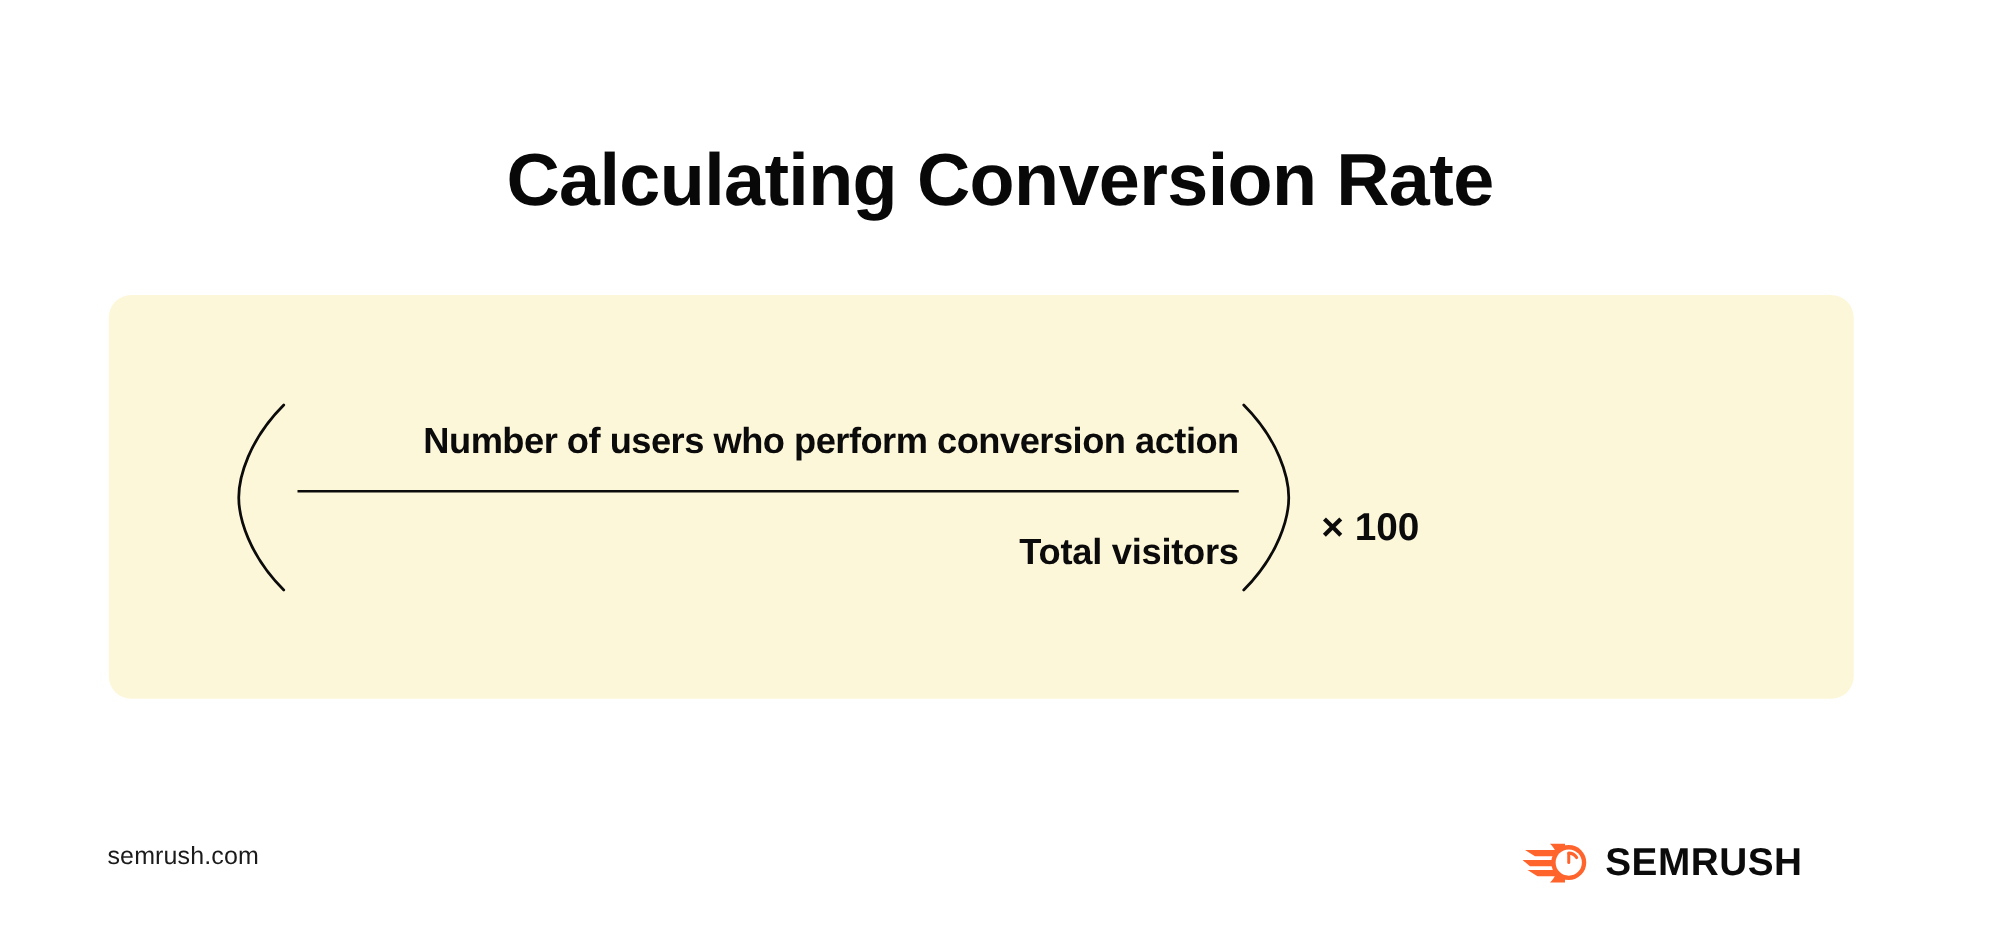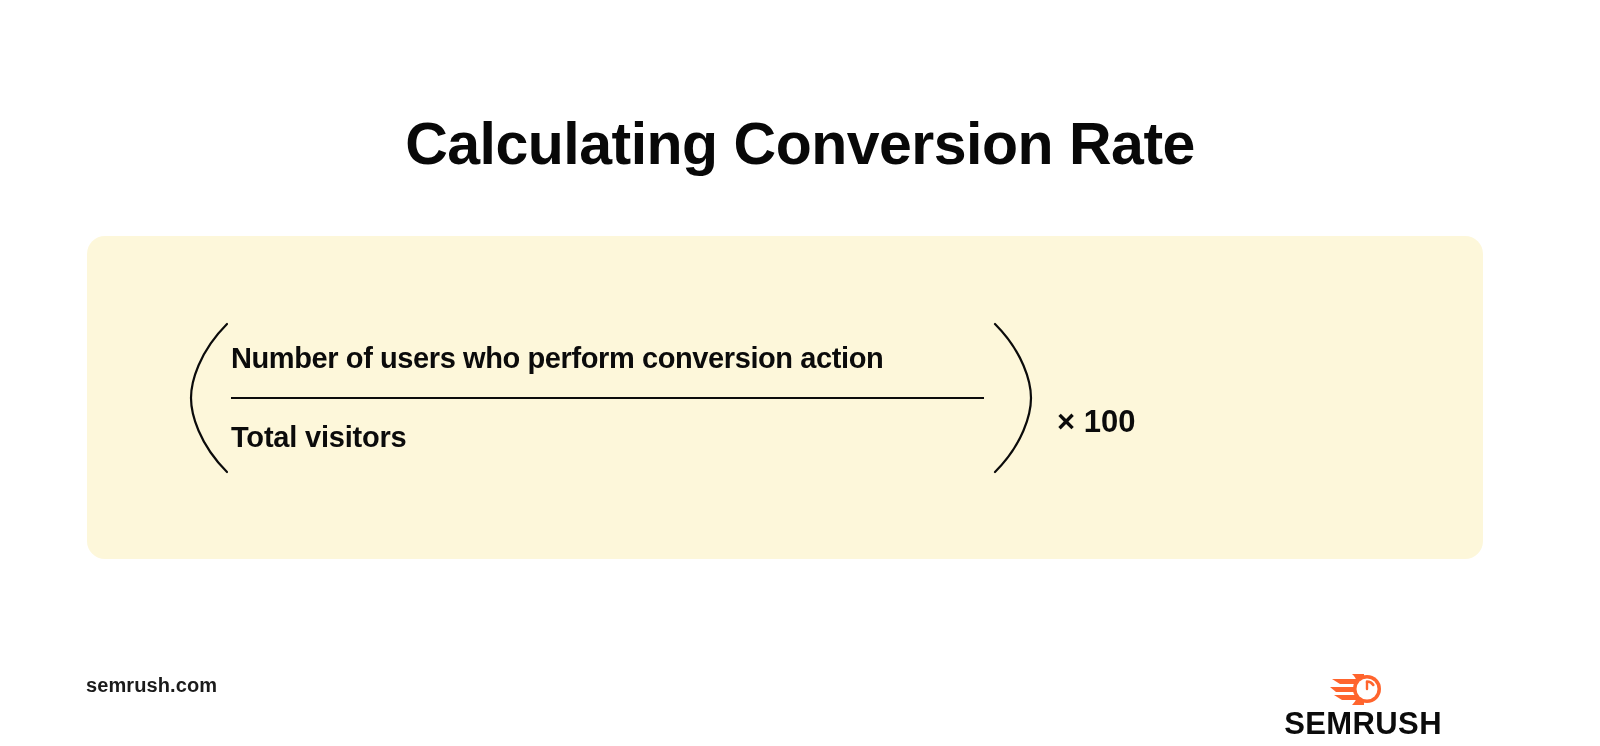--- a/index.html
+++ b/index.html
@@ -93,21 +93,21 @@
     display: block;
     width: 44px;
     height: 152px;
     overflow: visible;
   }
 
   .fraction {
     flex: 0 0 auto;
     display: flex;
     flex-direction: column;
-    align-items: flex-start;
+    align-items: flex-end;
     justify-content: center;
     width: 760px;
   }
 
   .numerator {
     font-family: "Liberation Sans", sans-serif;
     font-size: 29px;
     font-weight: 700;
     color: #0b0b0b;
     letter-spacing: -0.4px;
@@ -123,21 +123,21 @@
   }
 
   .denominator {
     font-family: "Liberation Sans", sans-serif;
     font-size: 29px;
     font-weight: 700;
     color: #0b0b0b;
     letter-spacing: -0.2px;
     white-space: nowrap;
     line-height: 1;
-    padding-top: 24px;
+    padding-top: 34px;
   }
 
   .multiplier {
     flex: 0 0 auto;
     font-family: "Liberation Sans", sans-serif;
     font-size: 31px;
     font-weight: 700;
     color: #0b0b0b;
     letter-spacing: 0px;
     white-space: nowrap;
@@ -145,34 +145,33 @@
     margin-top: 48px;
   }
 
   
   .footer-url {
     position: absolute;
     left: 86px;
     top: 674px;
     font-family: "Liberation Sans", sans-serif;
     font-size: 20px;
-    font-weight: 700;
+    font-weight: 400;
     color: #1b1b1b;
     letter-spacing: 0.1px;
     white-space: nowrap;
   }
 
   .brand-logo {
     position: absolute;
     right: 118px;
     top: 668px;
     display: flex;
     align-items: center;
     height: 42px;
-    flex-direction: column;
   }
 
   .brand-mark {
     width: 56px;
     height: 40px;
     flex: 0 0 auto;
     display: block;
   }
 
   .brand-word {

